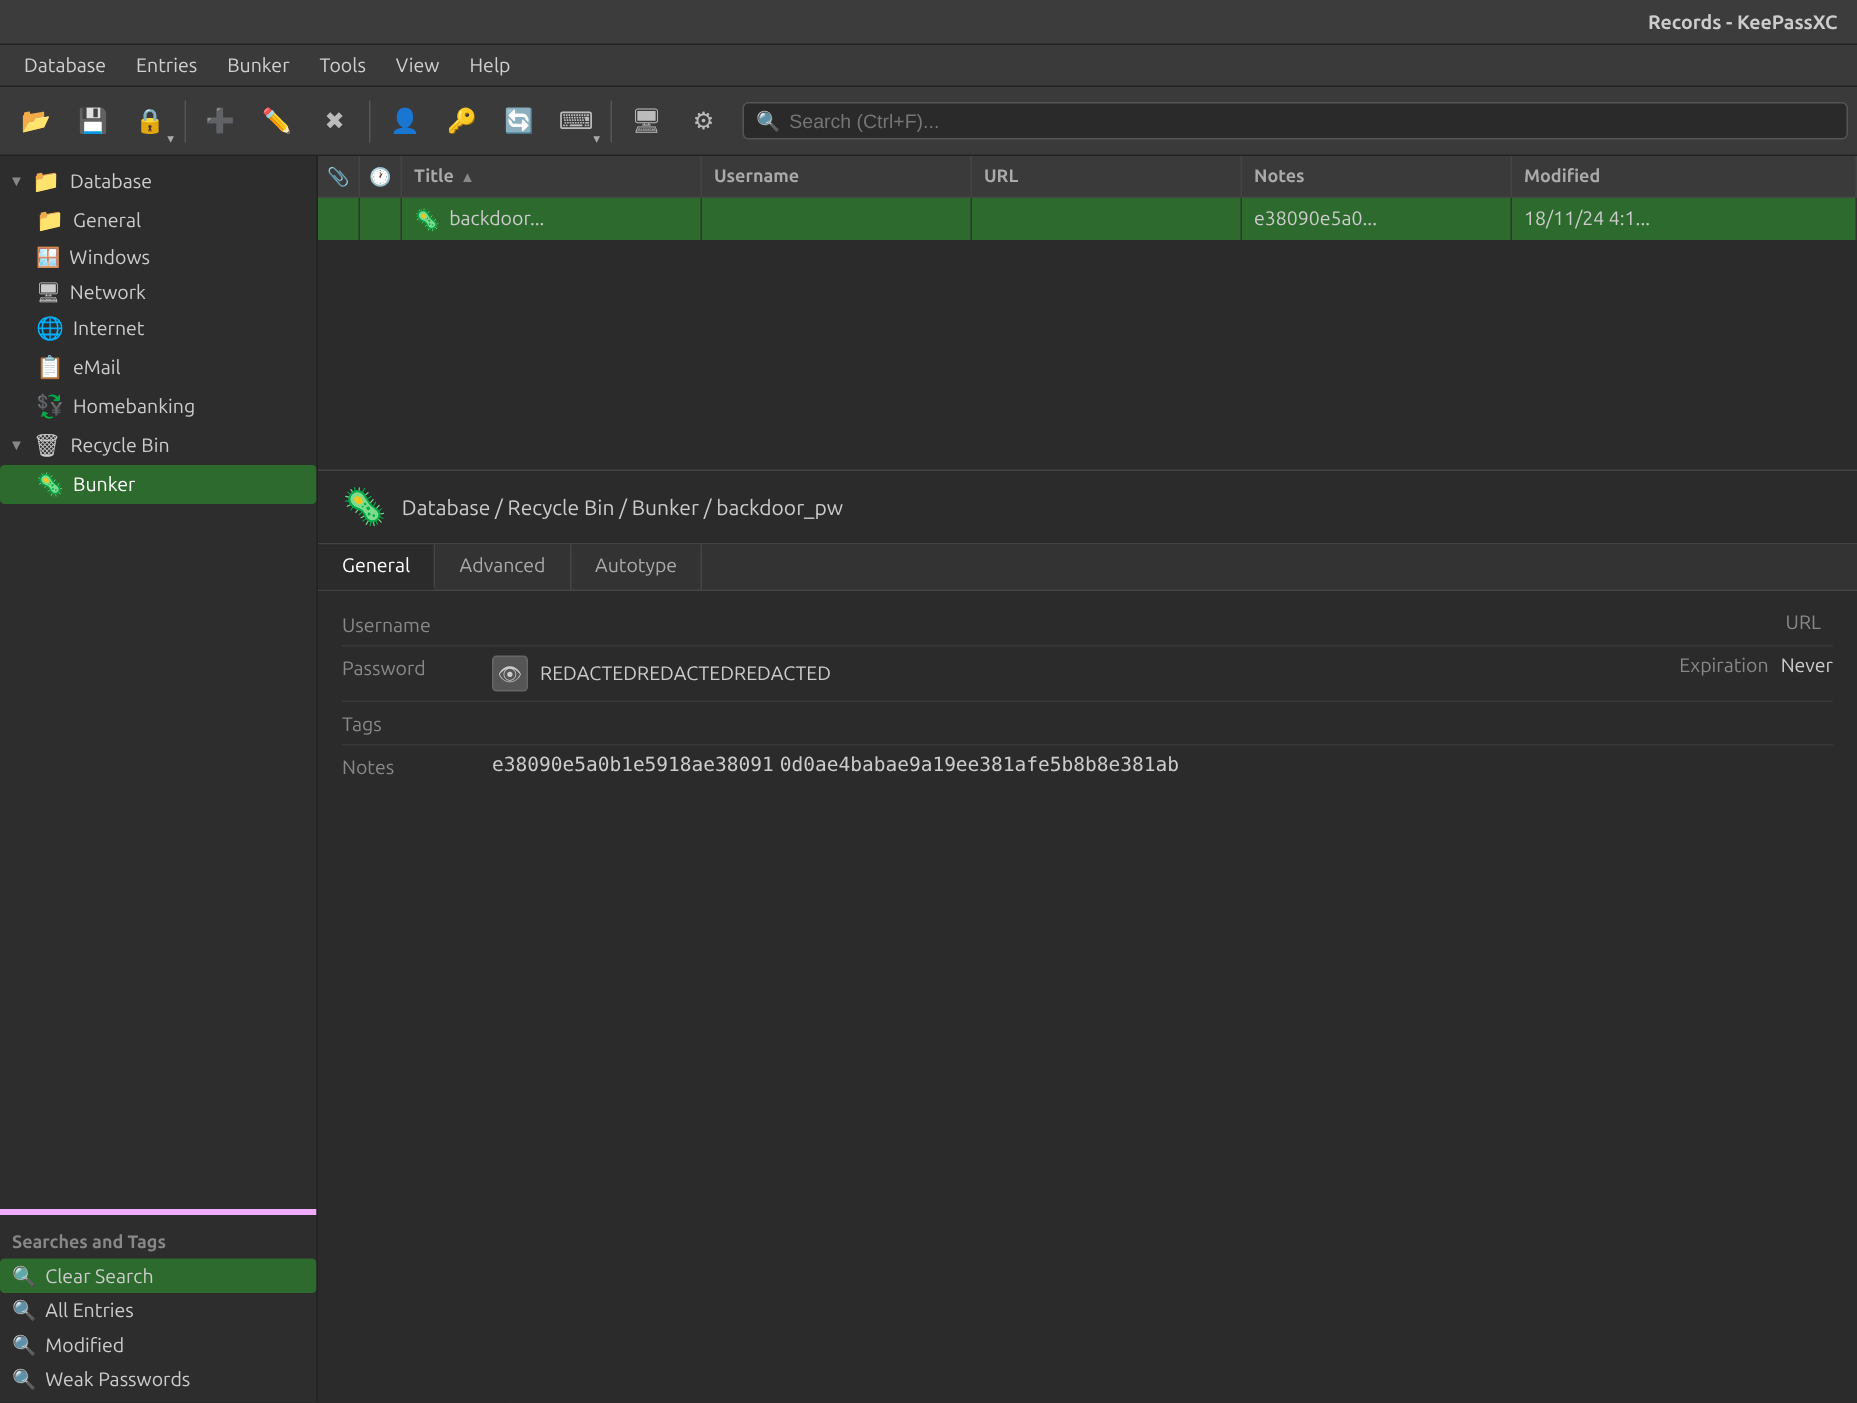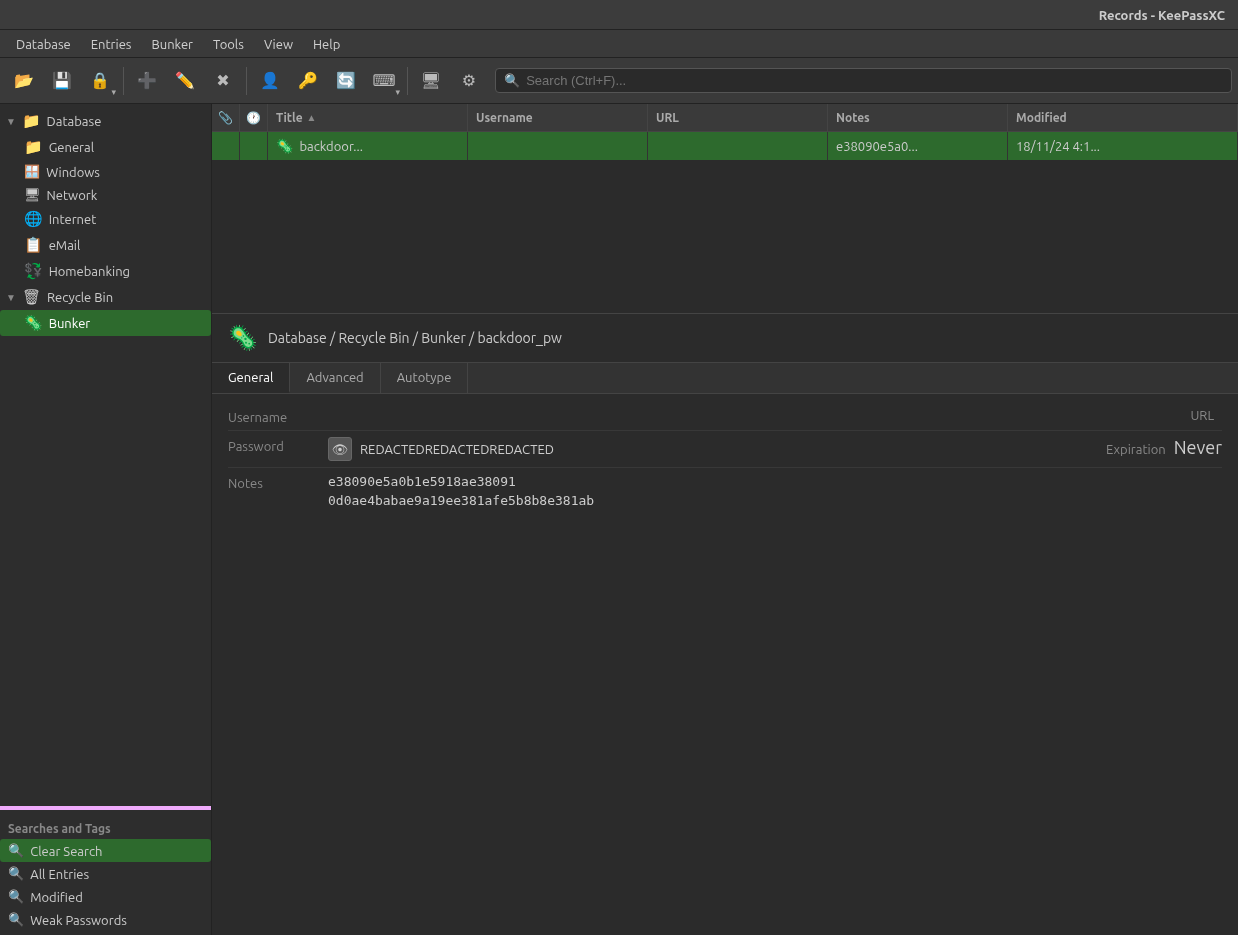--- a/index.html
+++ b/index.html
@@ -271,21 +271,21 @@
       flex-direction: column;
       align-items: flex-end;
       min-width: 200px;
     }
     .field-right-row {
       display: flex;
       gap: 8px;
       align-items: baseline;
     }
     .field-right-label { color: #888; font-size: 13px; }
-    .field-right-value { color: #ccc; font-size: 18px; }
+    .field-right-value { color: #ccc; font-size: 13px; }
 
     .password-row {
       display: flex;
       align-items: center;
       gap: 8px;
     }
     .pw-eye-btn {
       width: 24px;
       height: 24px;
       background: #555;
@@ -294,21 +294,20 @@
       display: flex;
       align-items: center;
       justify-content: center;
       cursor: pointer;
       color: #ccc;
       font-size: 13px;
     }
 
     .notes-block {
       display: flex;
-      flex-direction: column;
       gap: 4px;
     }
     .notes-line { color: #ccc; font-size: 13px; font-family: monospace; }
 
     
     .virus-icon { color: #8bc34a; font-size: 14px; }
   </style>
 </head>
 <body>
 
@@ -504,20 +503,24 @@
             <span>REDACTEDREDACTEDREDACTED</span>
           </div>
           <div class="field-right">
             <div class="field-right-row">
               <span class="field-right-label">Expiration</span>
               <span class="field-right-value">Never</span>
             </div>
           </div>
         </div>
 
+        <div class="field-row">
+          <span class="field-label">Tags</span>
+          <span class="field-value"></span>
+        </div>
 
         <div class="field-row" style="border-bottom:none;">
           <span class="field-label">Notes</span>
           <div class="field-value notes-block">
             <span class="notes-line">e38090e5a0b1e5918ae38091</span>
             <span class="notes-line">0d0ae4babae9a19ee381afe5b8b8e381ab</span>
           </div>
         </div>
 
       </div>

